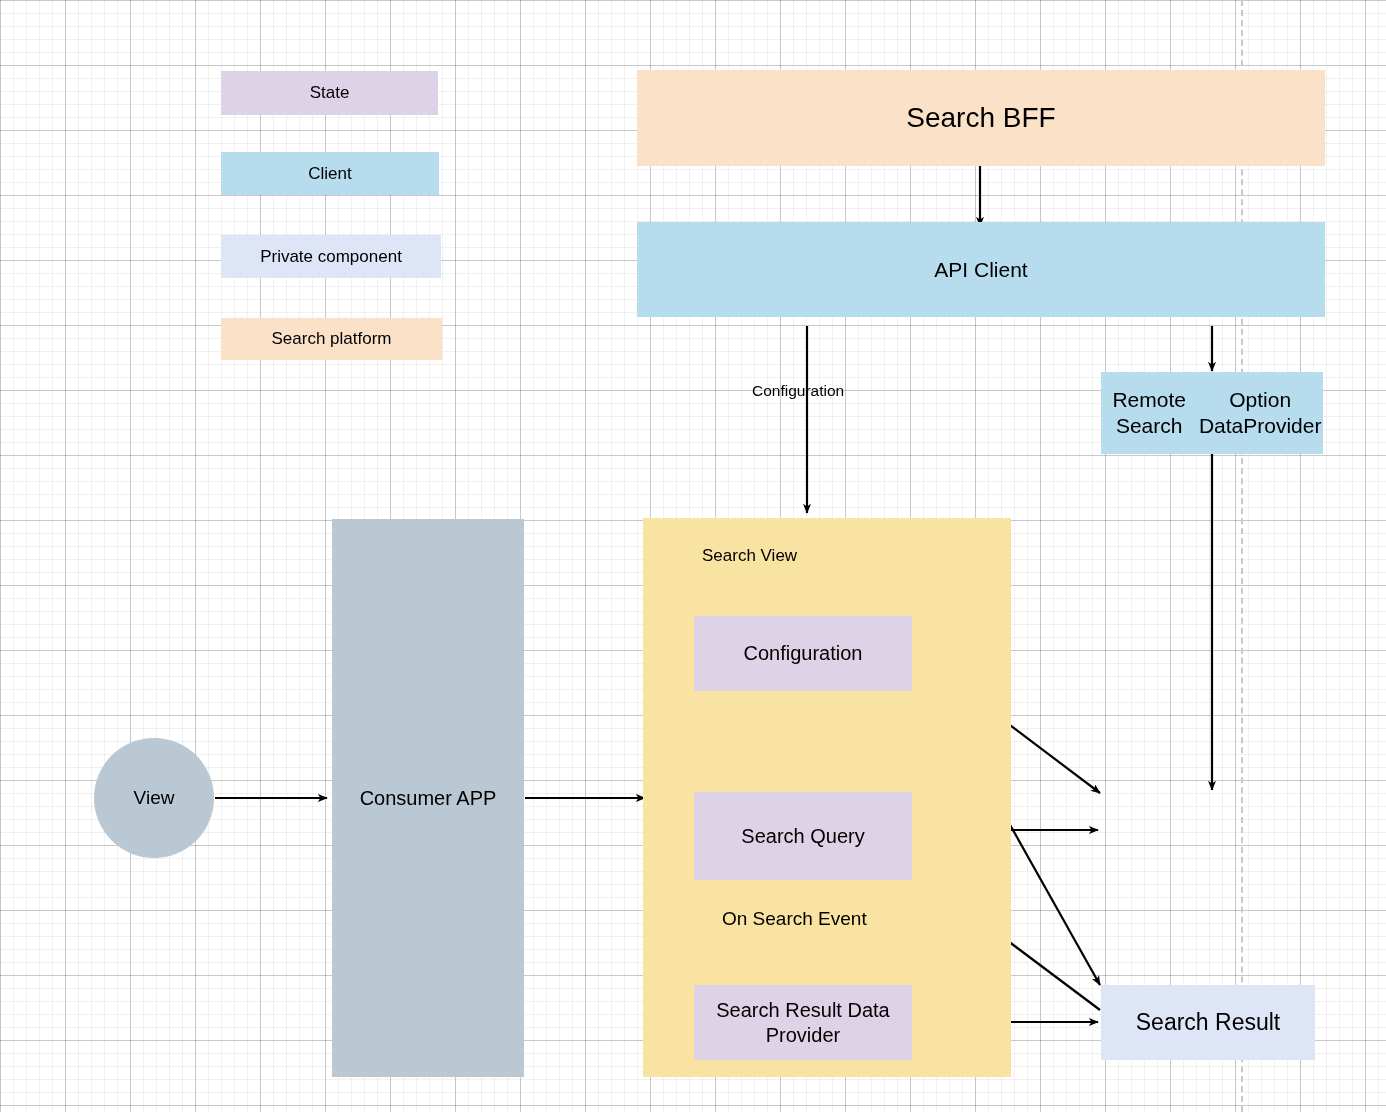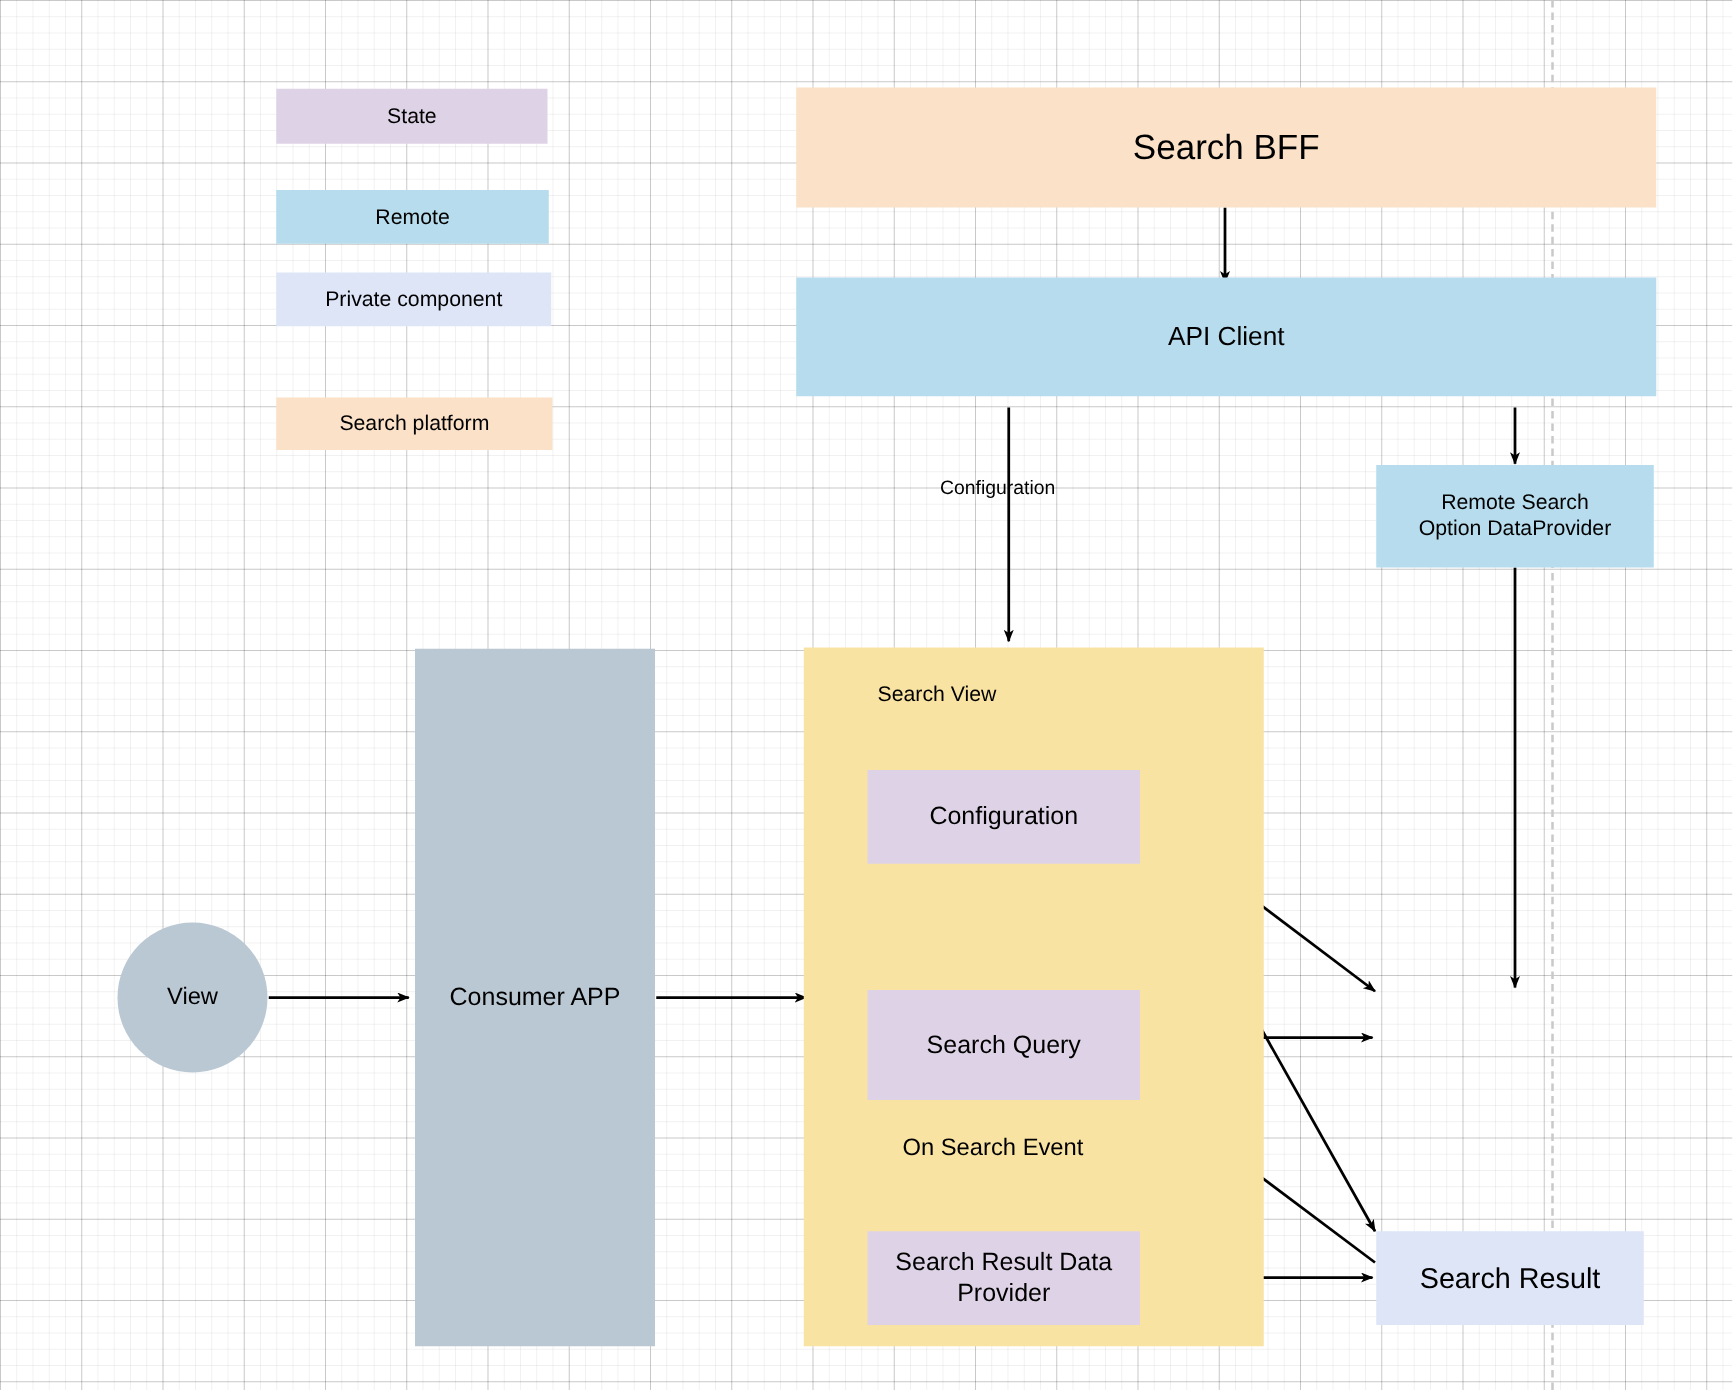--- a/index.html
+++ b/index.html
@@ -127,38 +127,38 @@
       <line x1="1100" y1="1010" x2="916" y2="872" marker-end="url(#ah)"></line>
 
       <line x1="916" y1="1022" x2="1098" y2="1022" marker-end="url(#ah)"></line>
     </g>
   </svg>
 
   <div class="legend-chip" style="left:221px; top:71px; width:217px; height:44px; background:#ded3e6;">
     <span>State</span>
   </div>
   <div class="legend-chip" style="left:221px; top:152px; width:218px; height:43px; background:#b6dced;">
-    <span>Remote</span>
-  </div>
-  <div class="legend-chip" style="left:221px; top:218px; width:220px; height:43px; background:#dde5f7;">
+    <span>Client</span>
+  </div>
+  <div class="legend-chip" style="left:221px; top:235px; width:220px; height:43px; background:#dde5f7;">
     <span>Private component</span>
   </div>
   <div class="legend-chip" style="left:221px; top:318px; width:221px; height:42px; background:#fae1c8;">
     <span>Search platform</span>
   </div>
 
   <div class="node" style="left:637px; top:70px; width:688px; height:96px; background:#fae1c8; font-size:28px;">
     <span>Search BFF</span>
   </div>
 
   <div class="node" style="left:637px; top:222px; width:688px; height:95px; background:#b6dced; font-size:21px;">
     <span>API Client</span>
   </div>
 
-  <div class="node" style="left:1101px; top:372px; width:222px; height:82px; background:#b6dced; font-size:17px; flex-direction:column;">
+  <div class="node" style="left:1101px; top:372px; width:222px; height:82px; background:#b6dced; font-size:21px; flex-direction:row;">
     <span>Remote Search</span>
     <span>Option  DataProvider</span>
   </div>
 
   <div class="node" style="left:643px; top:518px; width:368px; height:559px; background:#f9e3a2; display:block;"></div>
   <div class="container-label" style="left:702px; top:546px;">
     <span>Search View</span>
   </div>
 
   <div class="node" style="left:332px; top:519px; width:192px; height:558px; background:#bac8d3; font-size:20px;">

